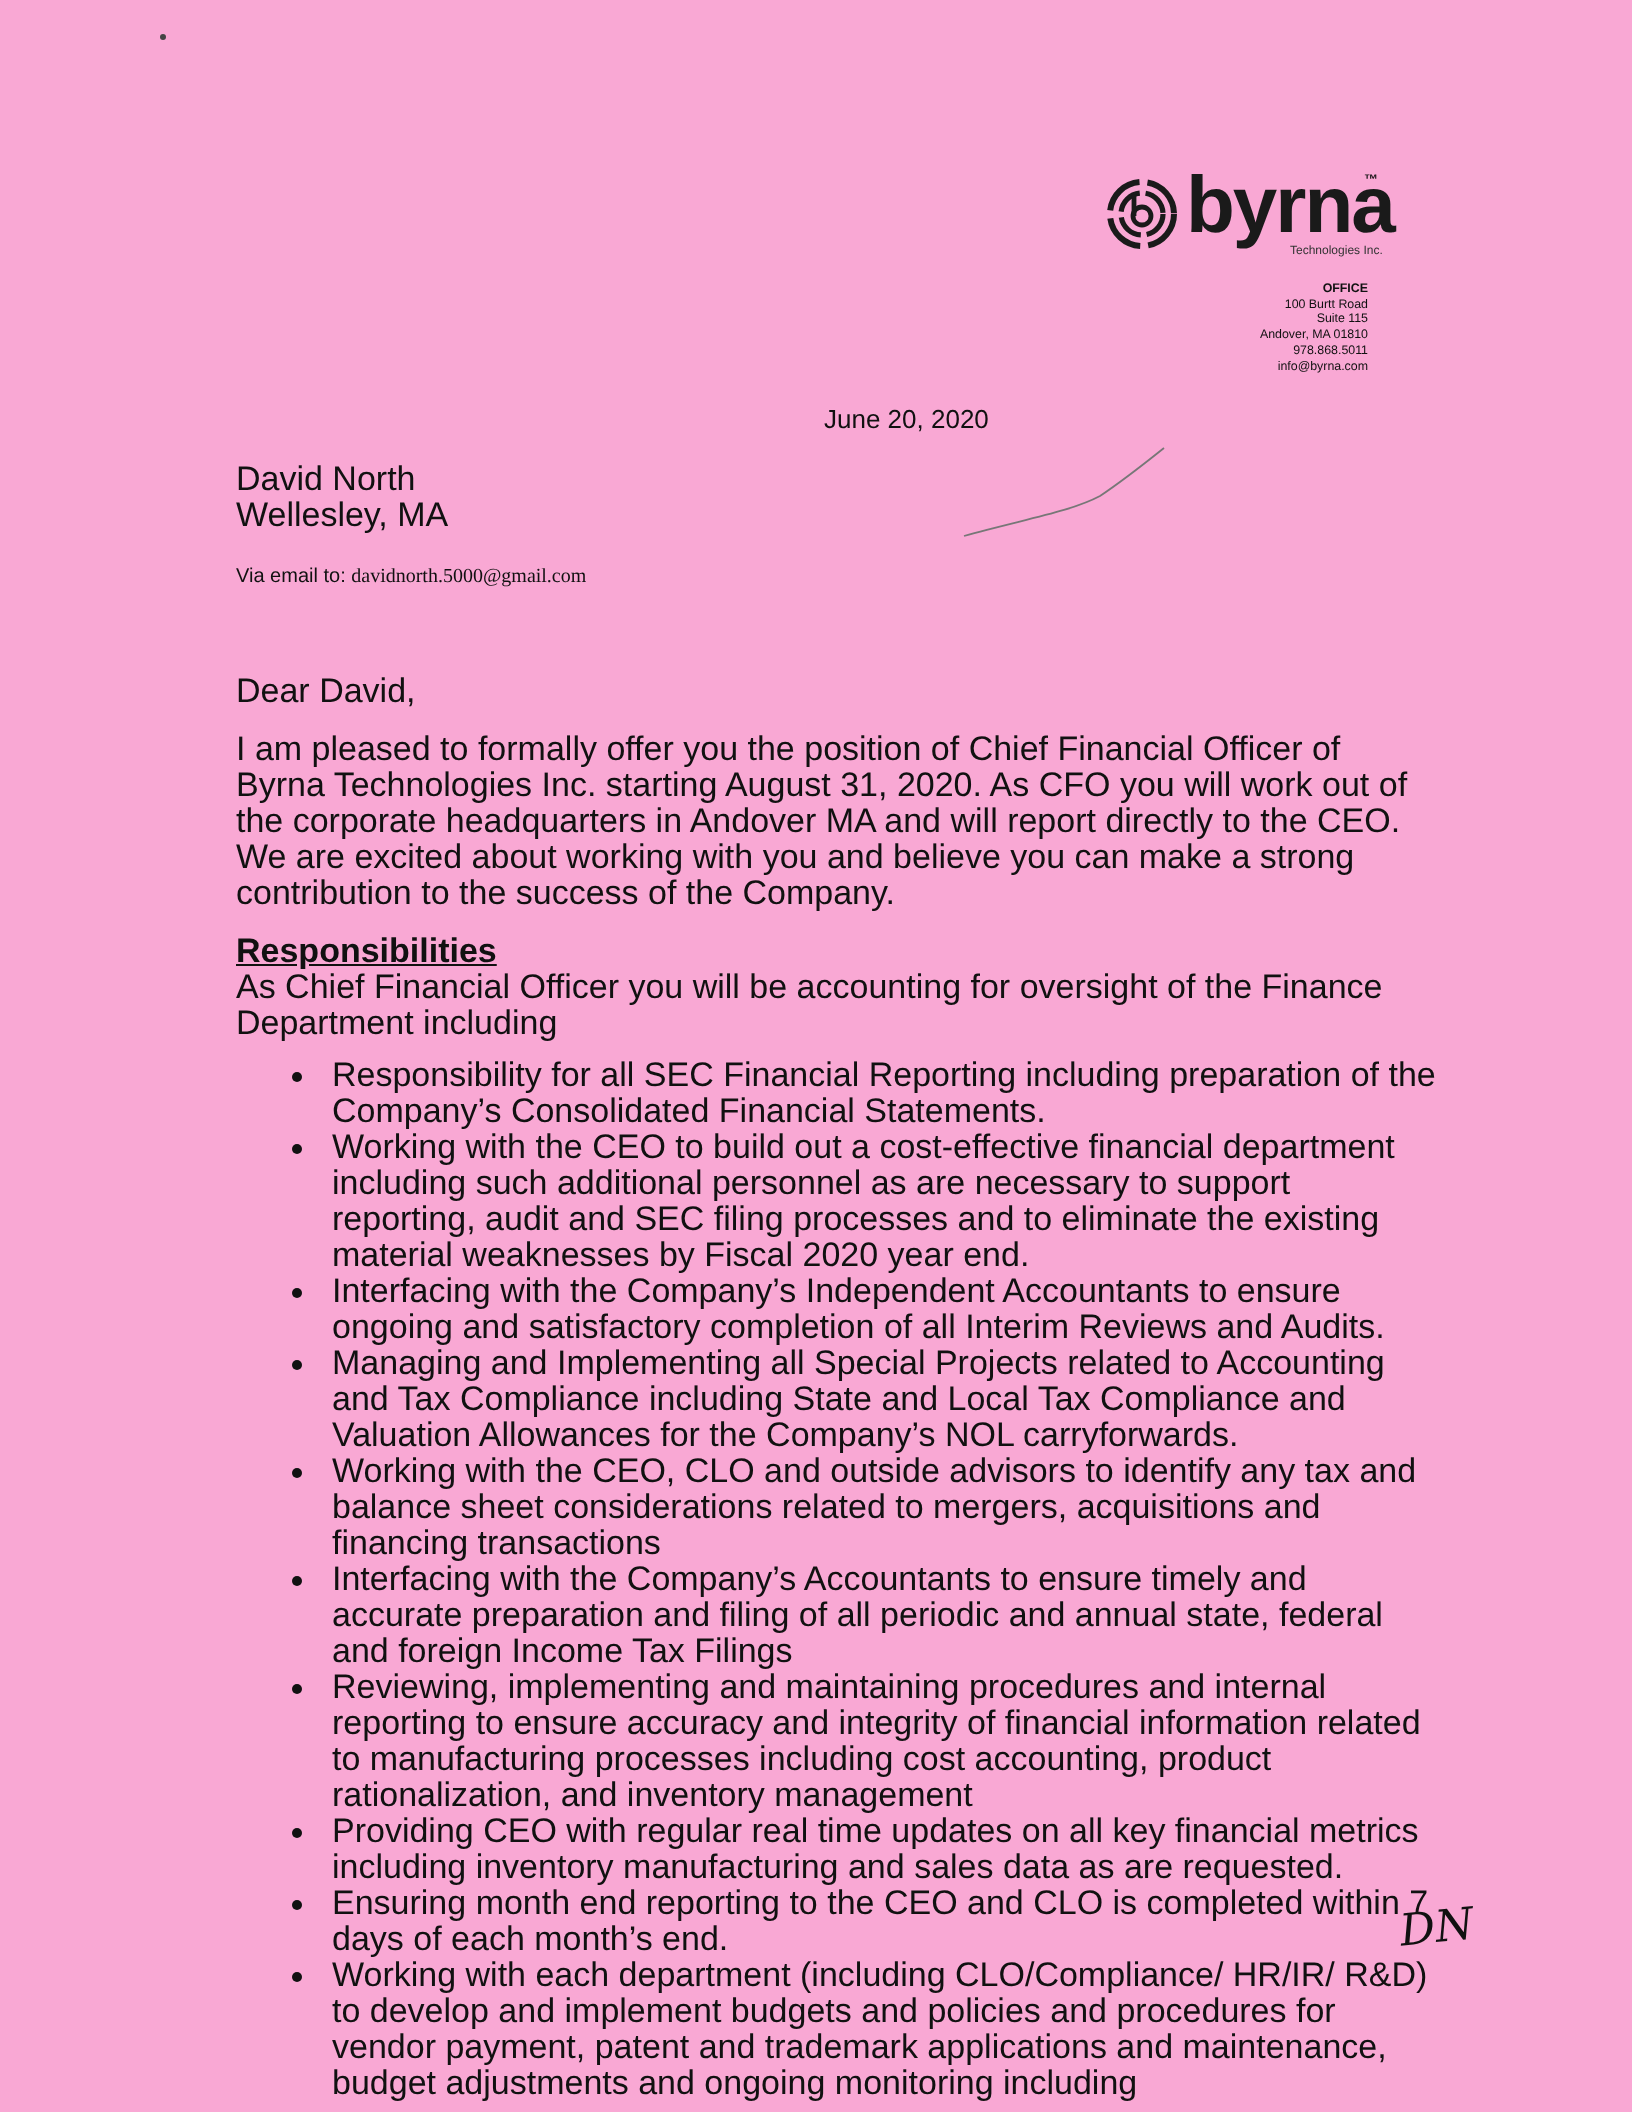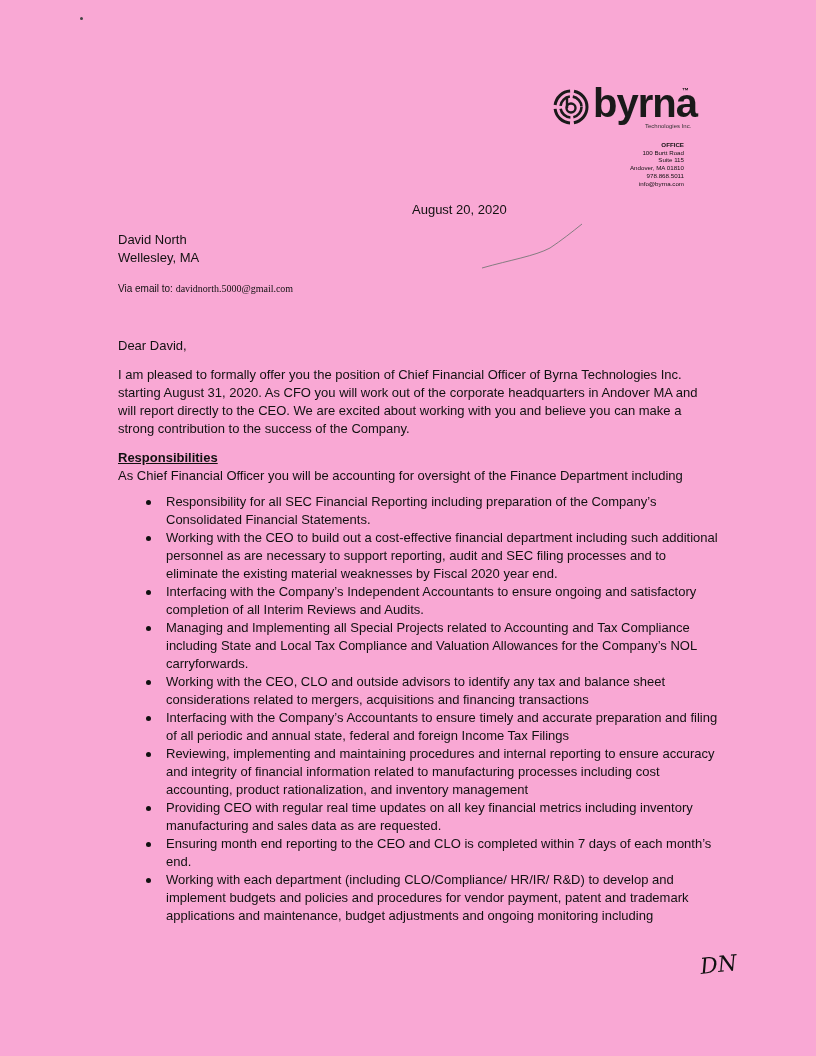--- a/index.html
+++ b/index.html
@@ -10,24 +10,24 @@
     .page { position: absolute; inset: 0; background: #f9a8d4; }
     .speck { position: absolute; background: #444; border-radius: 50%; }
     .logo { position: absolute; left: 553px; top: 85px; width: 140px; height: 50px; }
     .logo svg { position: absolute; left: 0; top: 4px; }
     .logo-word { position: absolute; left: 40px; top: -4px; font-size: 40px; font-weight: bold; letter-spacing: -1px; color: #1a1a1a; }
     .logo-tm { position: absolute; left: 129px; top: 2px; font-size: 7px; font-weight: bold; }
     .logo-sub { position: absolute; left: 92px; top: 38px; font-size: 6px; color: #333; white-space: nowrap; }
     .office { position: absolute; right: 132px; top: 141px; text-align: right; font-size: 6.2px; line-height: 7.7px; color: #111; }
     .office .office-title { font-weight: bold; }
     .date { position: absolute; left: 412px; top: 202px; font-size: 13px; }
-    .addr { position: absolute; left: 118px; top: 231px; font-size: 13px; line-height: 18px; }
+    .addr { position: absolute; left: 118px; top: 231px; font-size: 17px; line-height: 18px; }
     .via { position: absolute; left: 118px; top: 283px; font-size: 10px; }
     .via .email { font-family: "Liberation Serif", serif; }
-    .body-text { position: absolute; left: 118px; top: 337px; width: 600px; font-size: 13px; line-height: 18px; }
+    .body-text { position: absolute; left: 118px; top: 337px; width: 600px; font-size: 17px; line-height: 18px; }
     .greeting { margin-bottom: 11px; }
     .para { margin-bottom: 11px; }
     .section-head { font-weight: bold; text-decoration: underline; }
     .intro { margin-bottom: 8px; }
     ul.bullets { list-style: none; margin: 0; padding: 0; }
     ul.bullets li { position: relative; padding-left: 48px; margin-bottom: 0; }
     ul.bullets li .dot { position: absolute; left: 28px; top: 7px; width: 5px; height: 5px; border-radius: 50%; background: #111; }
     .initials { position: absolute; left: 700px; top: 952px; font-family: "DejaVu Serif", serif; font-size: 22px; font-style: italic; transform: rotate(-6deg); color: #111; }
     .pen-mark { position: absolute; left: 480px; top: 222px; }
   </style>
@@ -52,21 +52,21 @@
 
   <div class="office">
     <div class="office-title">OFFICE</div>
     <div>100 Burtt Road</div>
     <div>Suite 115</div>
     <div>Andover, MA 01810</div>
     <div>978.868.5011</div>
     <div>info@byrna.com</div>
   </div>
 
-  <div class="date">August 20, 2020</div>
+  <div class="date">June 20, 2020</div>
 
   <svg class="pen-mark" width="105" height="50" viewBox="0 0 105 50">
     <path d="M2 46 C 30 38, 55 34, 70 26 C 82 18, 92 10, 102 2" fill="none" stroke="#777" stroke-width="0.9"></path>
   </svg>
 
   <div class="addr">
     <div>David North</div>
     <div>Wellesley, MA</div>
   </div>
 

